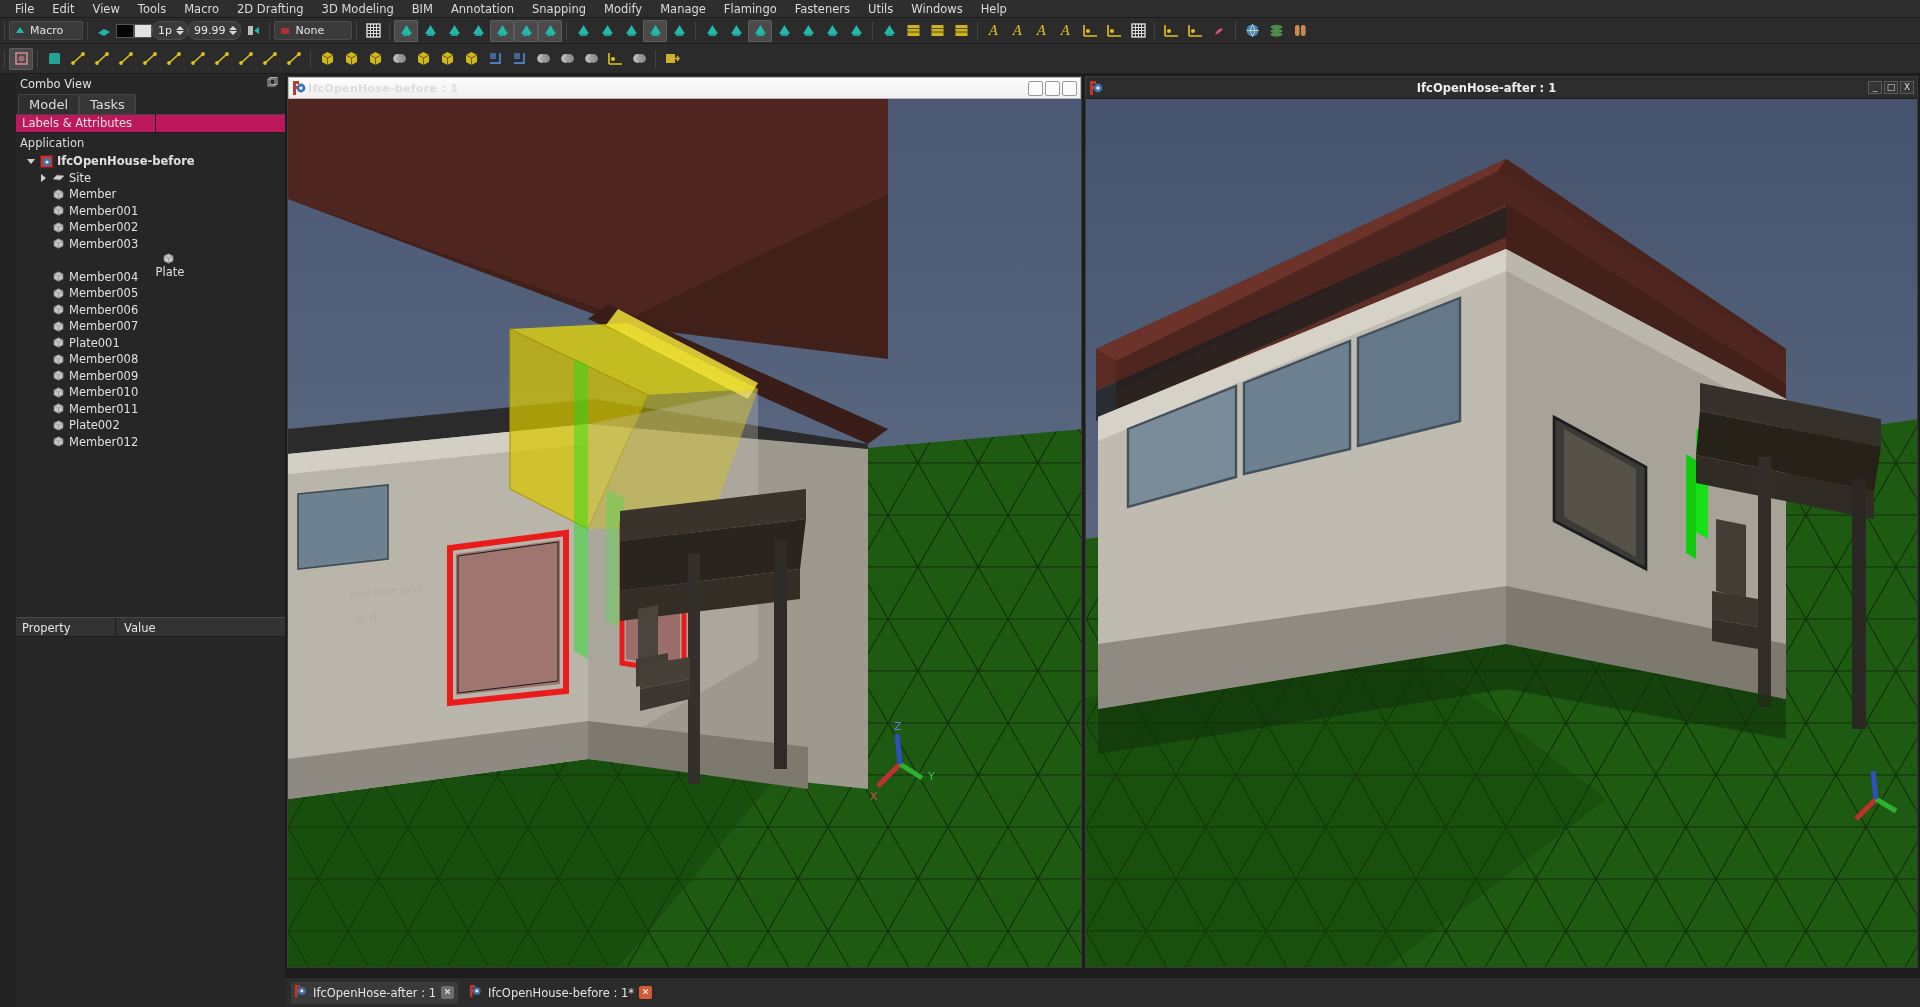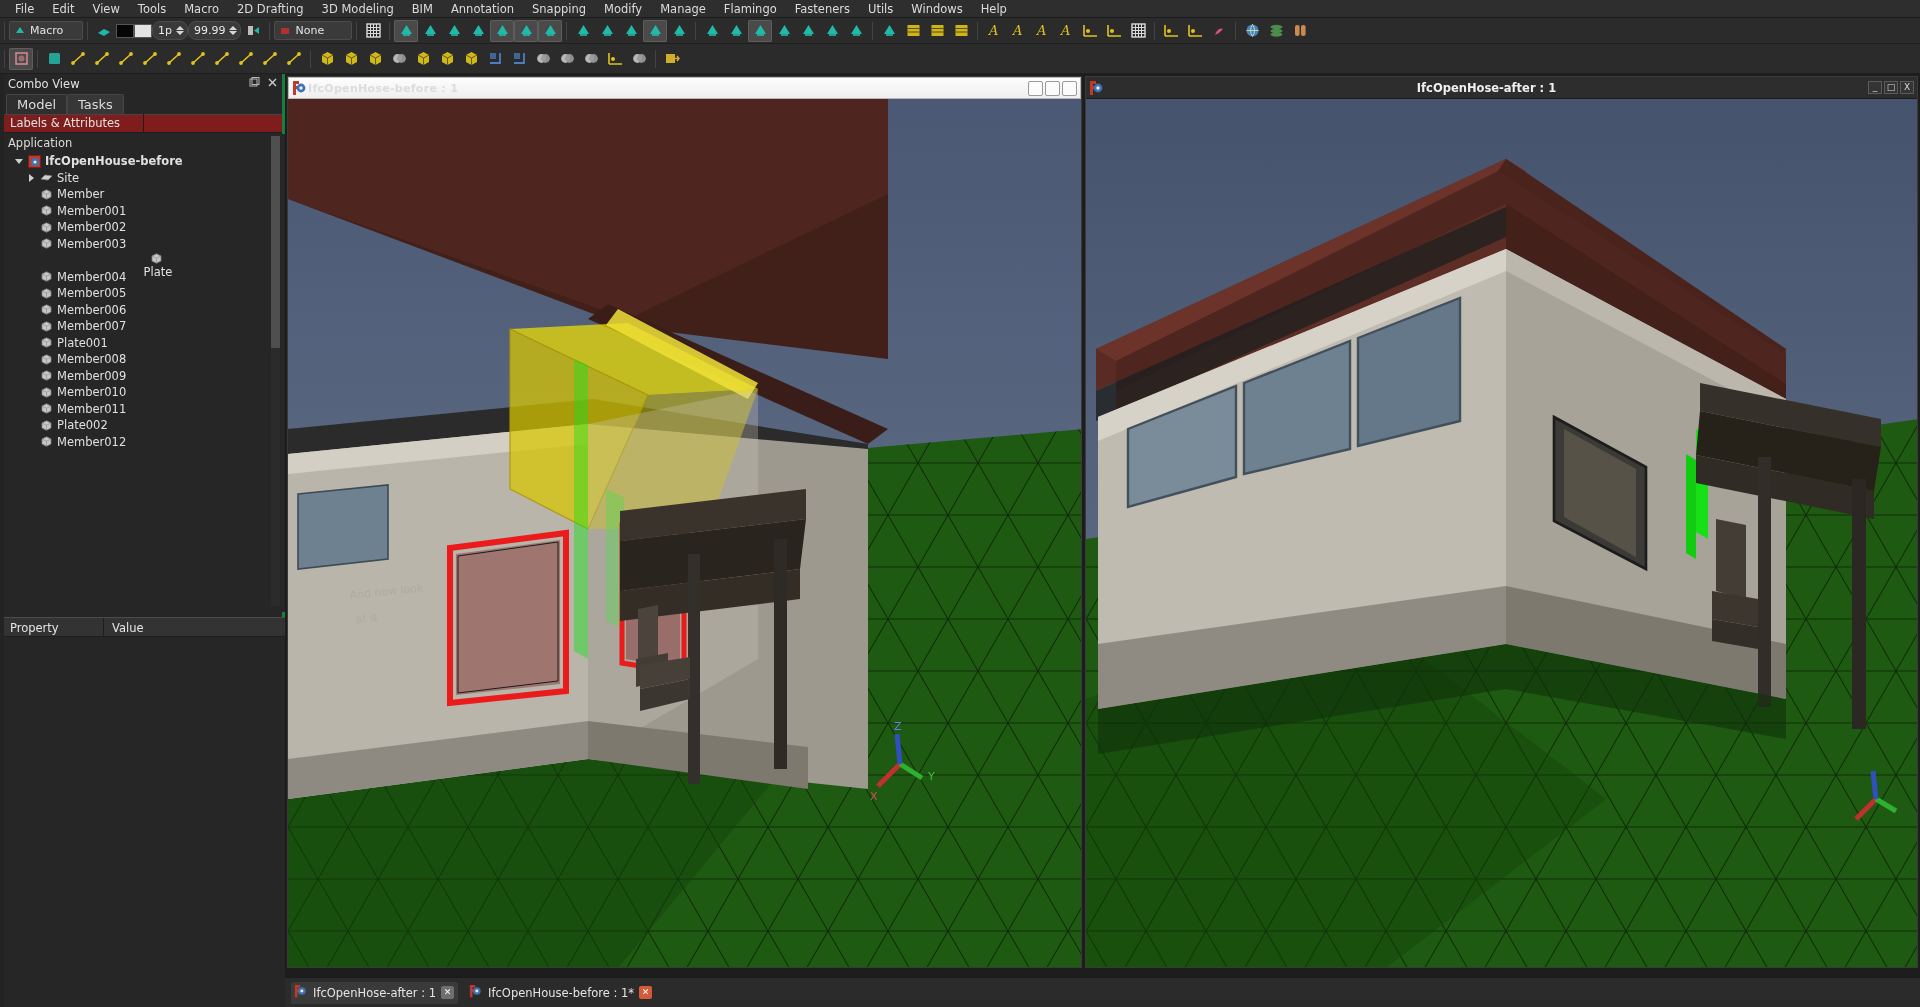--- a/index.html
+++ b/index.html
@@ -60,41 +60,41 @@
     border-right: 4px solid transparent;
   }
   .spin-arrows i.up { border-bottom: 4px solid #d9d9d9; }
   .spin-arrows i.dn { border-top: 4px solid #d9d9d9; }
 
   .swatch-black { width: 18px; height: 14px; background: #050505; border: 1px solid #555; flex:none;}
   .swatch-white { width: 18px; height: 14px; background: #e3e3e3; border: 1px solid #555; flex:none;}
 
   
   #combo-view {
-    position: absolute; left: 4px; top: 74px; width: 285px; height: 933px;
-    background: #262626; border-right: 7px solid #15803d;
+    position: absolute; left: 16px; top: 74px; width: 285px; height: 933px;
+    background: #262626; border-right: 1px solid #15803d;
   }
   .dock-title {
     height: 20px; display: flex; align-items: center; padding-left: 4px;
     font-size: 11.5px; color: #e0e0e0; background: #262626; position: relative;
   }
   .dock-btns { position: absolute; right: 4px; top: 3px; display: flex; gap: 7px; }
   .dock-btn { width: 11px; height: 11px; }
 
   .tabbar { display: flex; height: 20px; padding-left: 2px; background: #262626; }
   .tab {
     font-size: 13px; padding: 0 10px; line-height: 19px; color: #dcdcdc;
     border: 1px solid transparent; border-bottom: none;
   }
   .tab.active { background: #2f2f2f; border-color: #454545; border-radius: 2px 2px 0 0;}
   .tab.inactive { background: #373737; border-color: #454545; border-radius: 2px 2px 0 0;}
 
   .tree-header {
     display: flex; height: 19px; align-items: center;
-    background: #7f1d1d; border-top: 1px solid #454545; border-bottom: 1px solid #1e1e1e;
+    background: #be185d; border-top: 1px solid #454545; border-bottom: 1px solid #1e1e1e;
   }
   .tree-header .col1 { width: 140px; padding-left: 6px; font-size: 11.5px; color:#e0e0e0;
      border-right: 1px solid #1e1e1e; line-height:19px; }
   .tree-header .col2 { flex: 1; }
 
   #tree-scroll {
     position: absolute; left: 0; top: 60px; width: 285px; height: 478px;
     background: #262626; overflow: hidden;
   }
   .tree-root-label {

